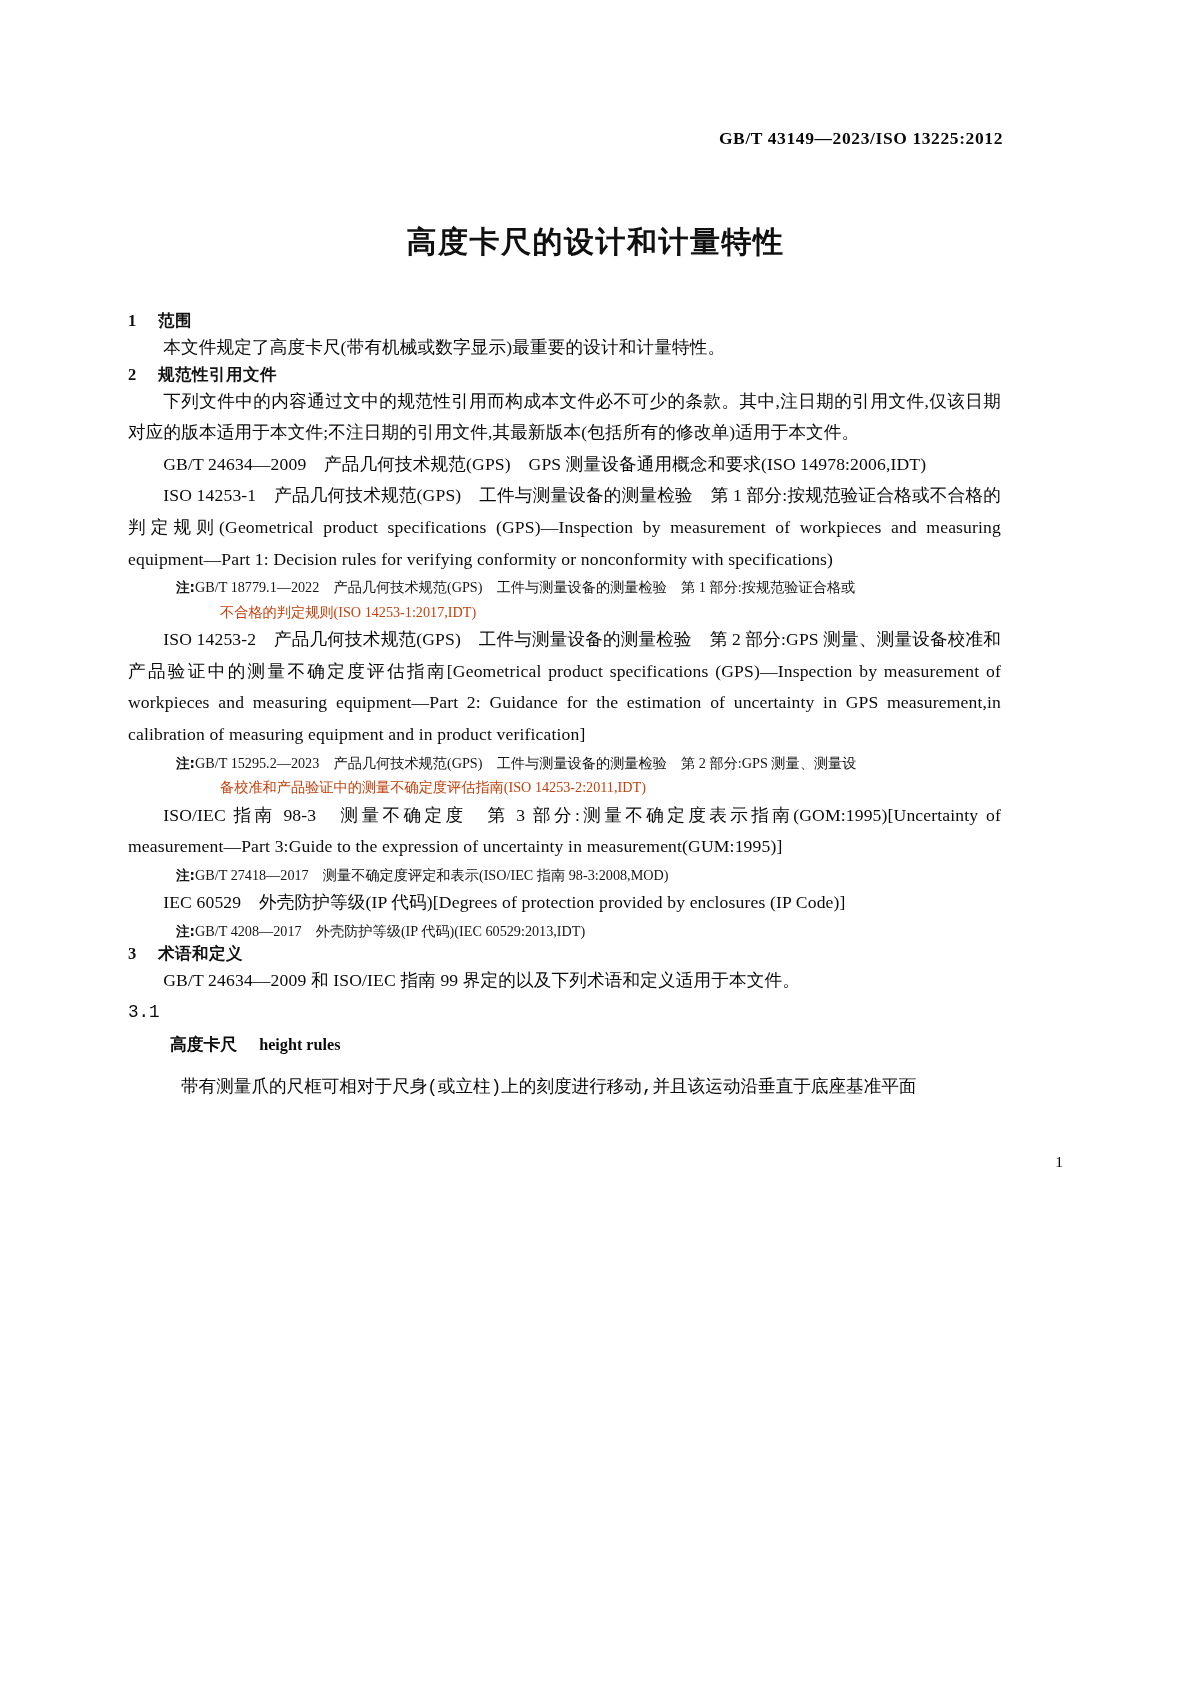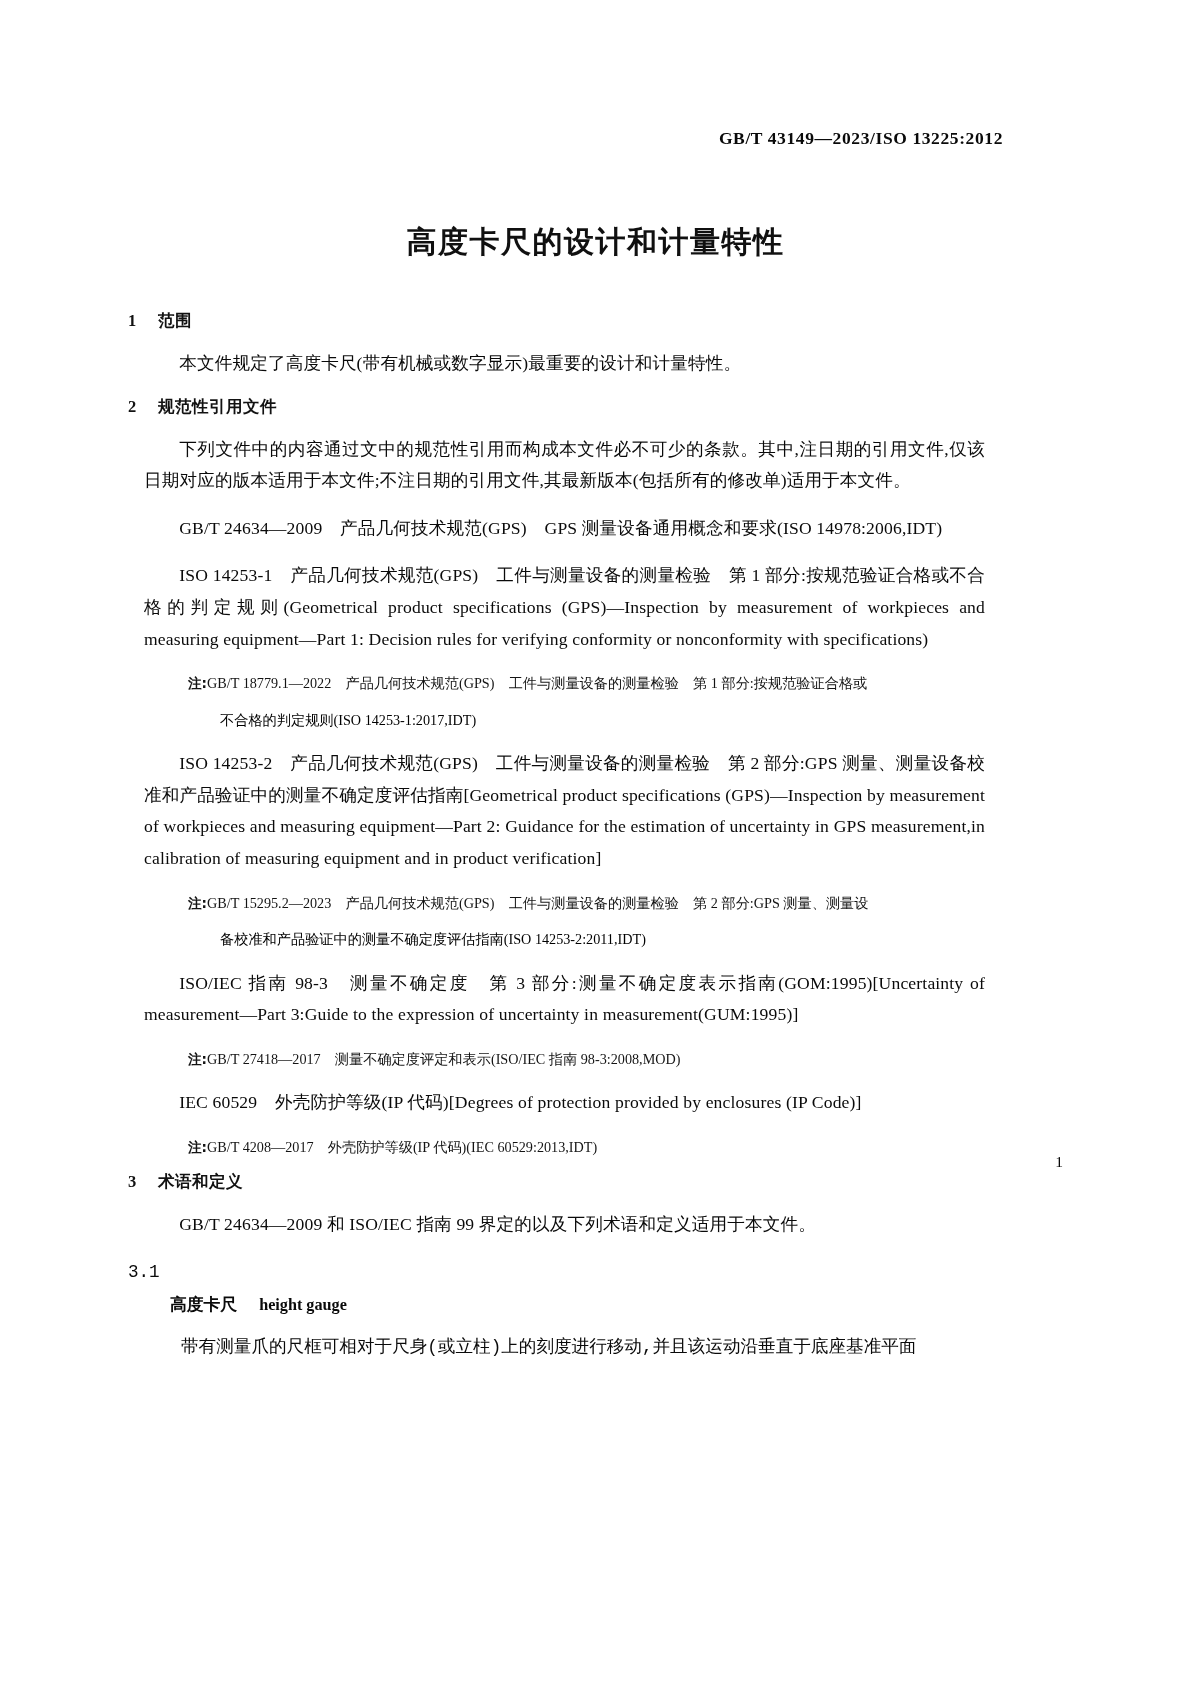--- a/index.html
+++ b/index.html
@@ -62,54 +62,54 @@
     letter-spacing: 0.5px;
     color: #121212;
   }
   .clause-gap-before { margin-top: 34px; }
   .clause-num { display: inline-block; min-width: 30px; }
 
   p.body {
     font-family: "Liberation Serif", "DejaVu Serif", serif;
     font-size: 17.6px;
     line-height: 31.6px;
-    margin: 16px;
+    margin: 0;
     text-align: justify;
     text-justify: inter-ideograph;
     letter-spacing: 0.15px;
     color: #0a0a0a;
   }
   p.indent { text-indent: 2em; }
   .sp-after-heading { margin-top: 22px; }
 
   p.note {
     font-family: "Liberation Serif", "DejaVu Serif", serif;
     font-size: 14.2px;
     line-height: 24.5px;
-    margin: 12px;
+    margin: 0;
     padding-left: 48px;
     text-indent: -0px;
     text-align: justify;
     text-justify: inter-ideograph;
     color: #141414;
   }
   p.note .note-label {
     font-family: "DejaVu Sans", "Liberation Sans", sans-serif;
     font-weight: bold;
     font-size: 13.6px;
   }
   p.note2 {
     font-family: "Liberation Serif", "DejaVu Serif", serif;
     font-size: 14.2px;
     line-height: 24.5px;
     margin: 0;
     padding-left: 92px;
     text-align: justify;
     text-justify: inter-ideograph;
-    color: #000000;
+    color: #c2410c;
   }
   .term-num {
     font-family: Liberation Mono, monospace;
     font-size: 17.6px;
     line-height: 31.6px;
     margin: 0;
   }
   .term-name {
     font-size: 17.6px;
     line-height: 31.6px;
@@ -197,21 +197,21 @@
       <span class="note-label">注:</span><span>GB/T 4208—2017　外壳防护等级(IP 代码)(IEC 60529:2013,IDT)</span>
     </p>
 
     <h2 class="clause clause-gap-before">
       <span class="clause-num">3</span><span>术语和定义</span>
     </h2>
     <p class="body indent sp-after-heading">GB/T 24634—2009 和 ISO/IEC 指南 99 界定的以及下列术语和定义适用于本文件。</p>
 
     <p class="term-num">3.1</p>
     <p class="term-name">
-      <span class="cn">高度卡尺</span><span class="en">height gauge</span>
+      <span class="cn">高度卡尺</span><span class="en">height rules</span>
     </p>
     <p class="term-def">带有测量爪的尺框可相对于尺身(或立柱)上的刻度进行移动,并且该运动沿垂直于底座基准平面</p>
 
   </div>
 
   <div class="page-number">1</div>
 
 </div>
 
 </body></html>

